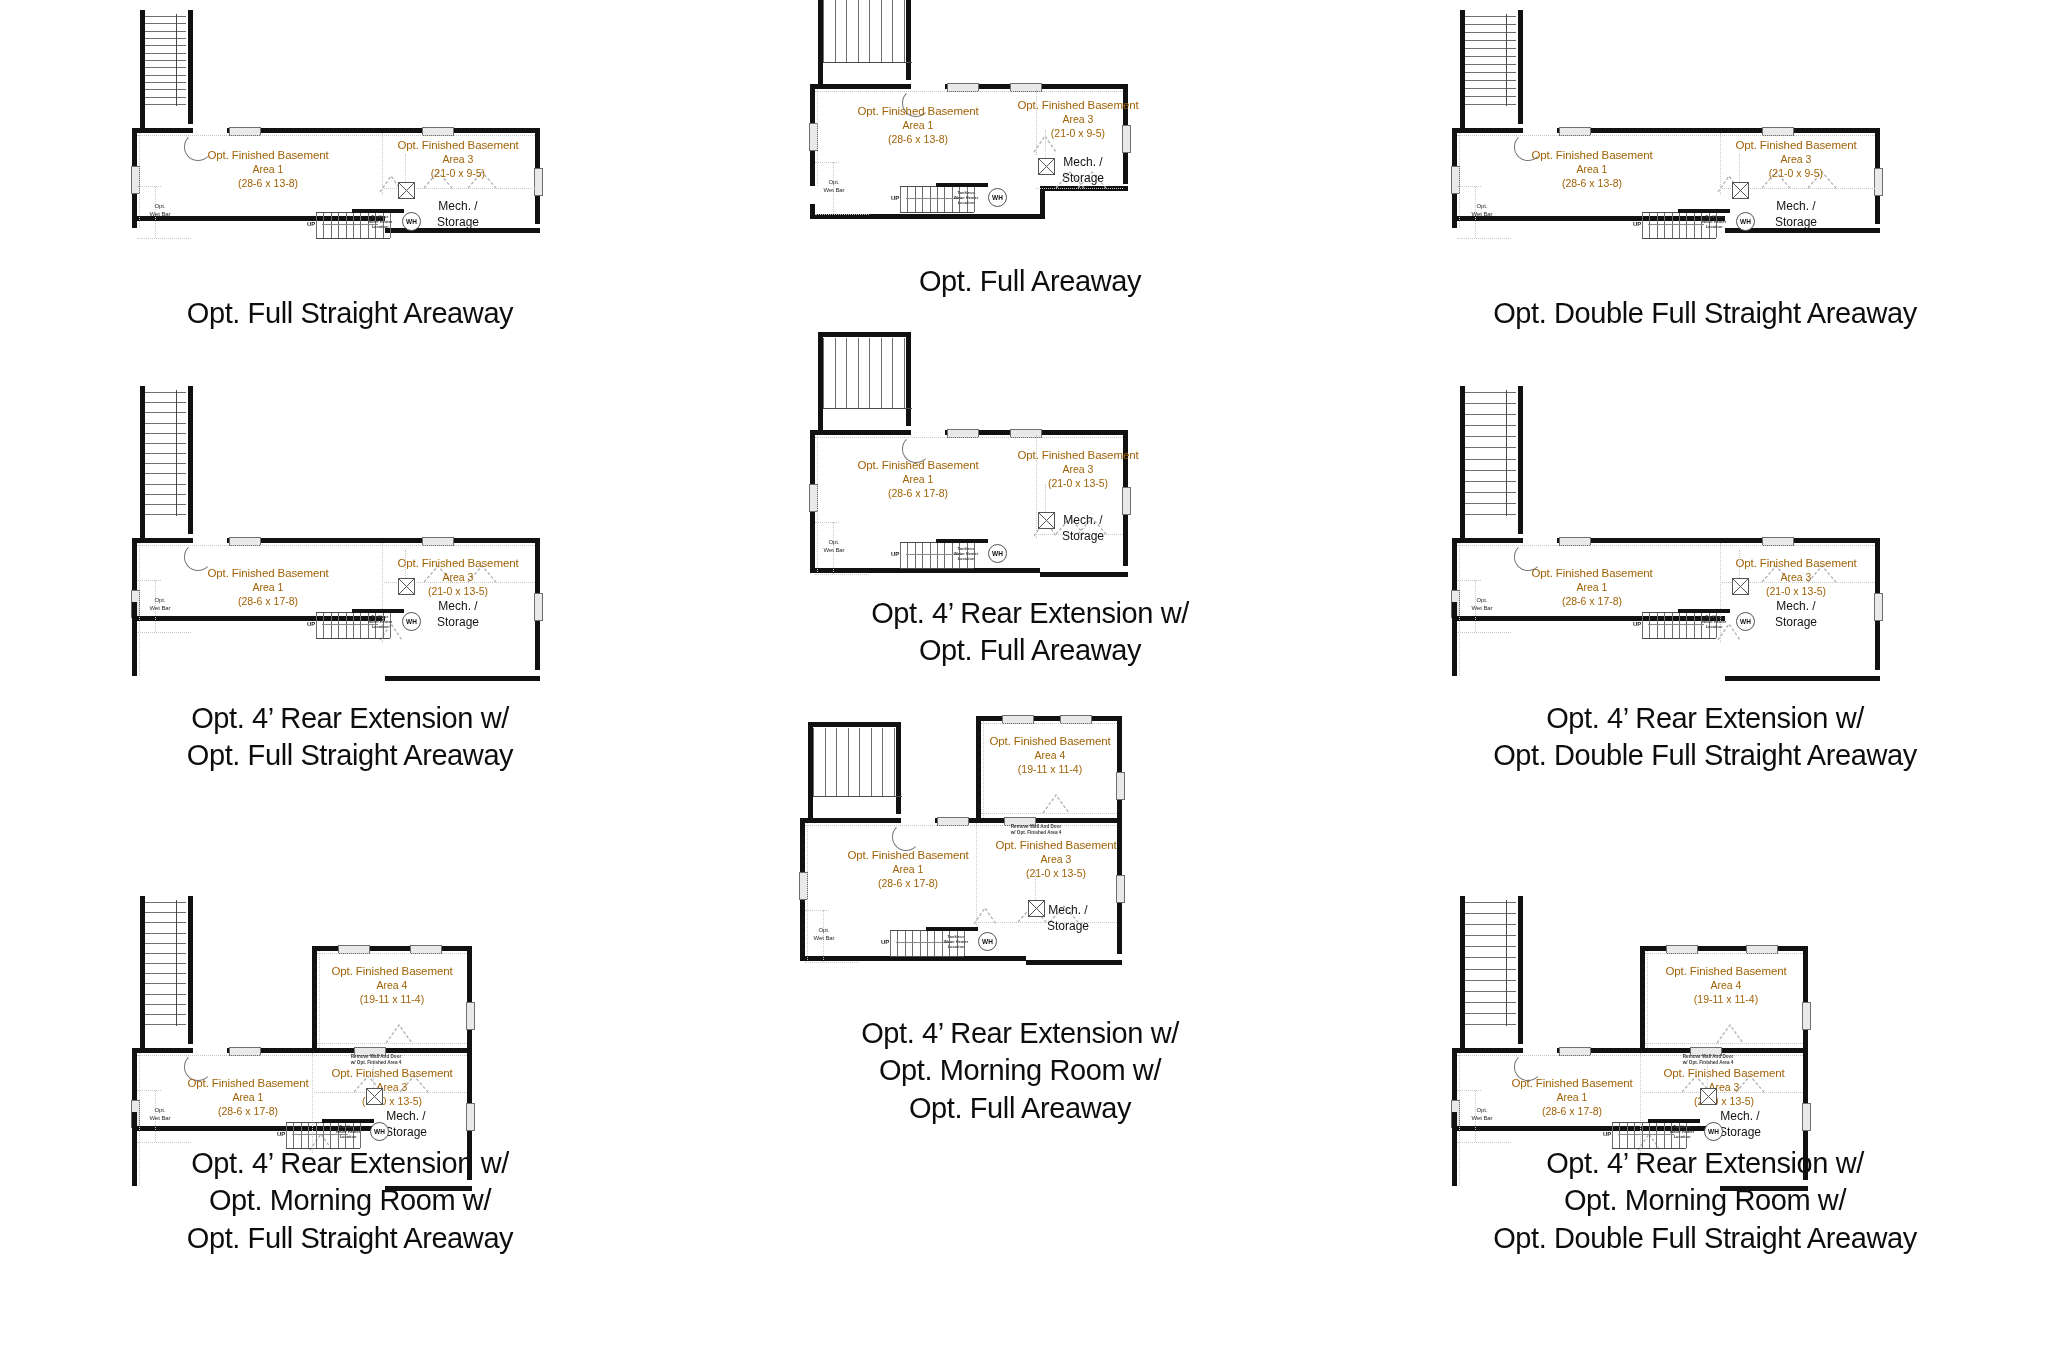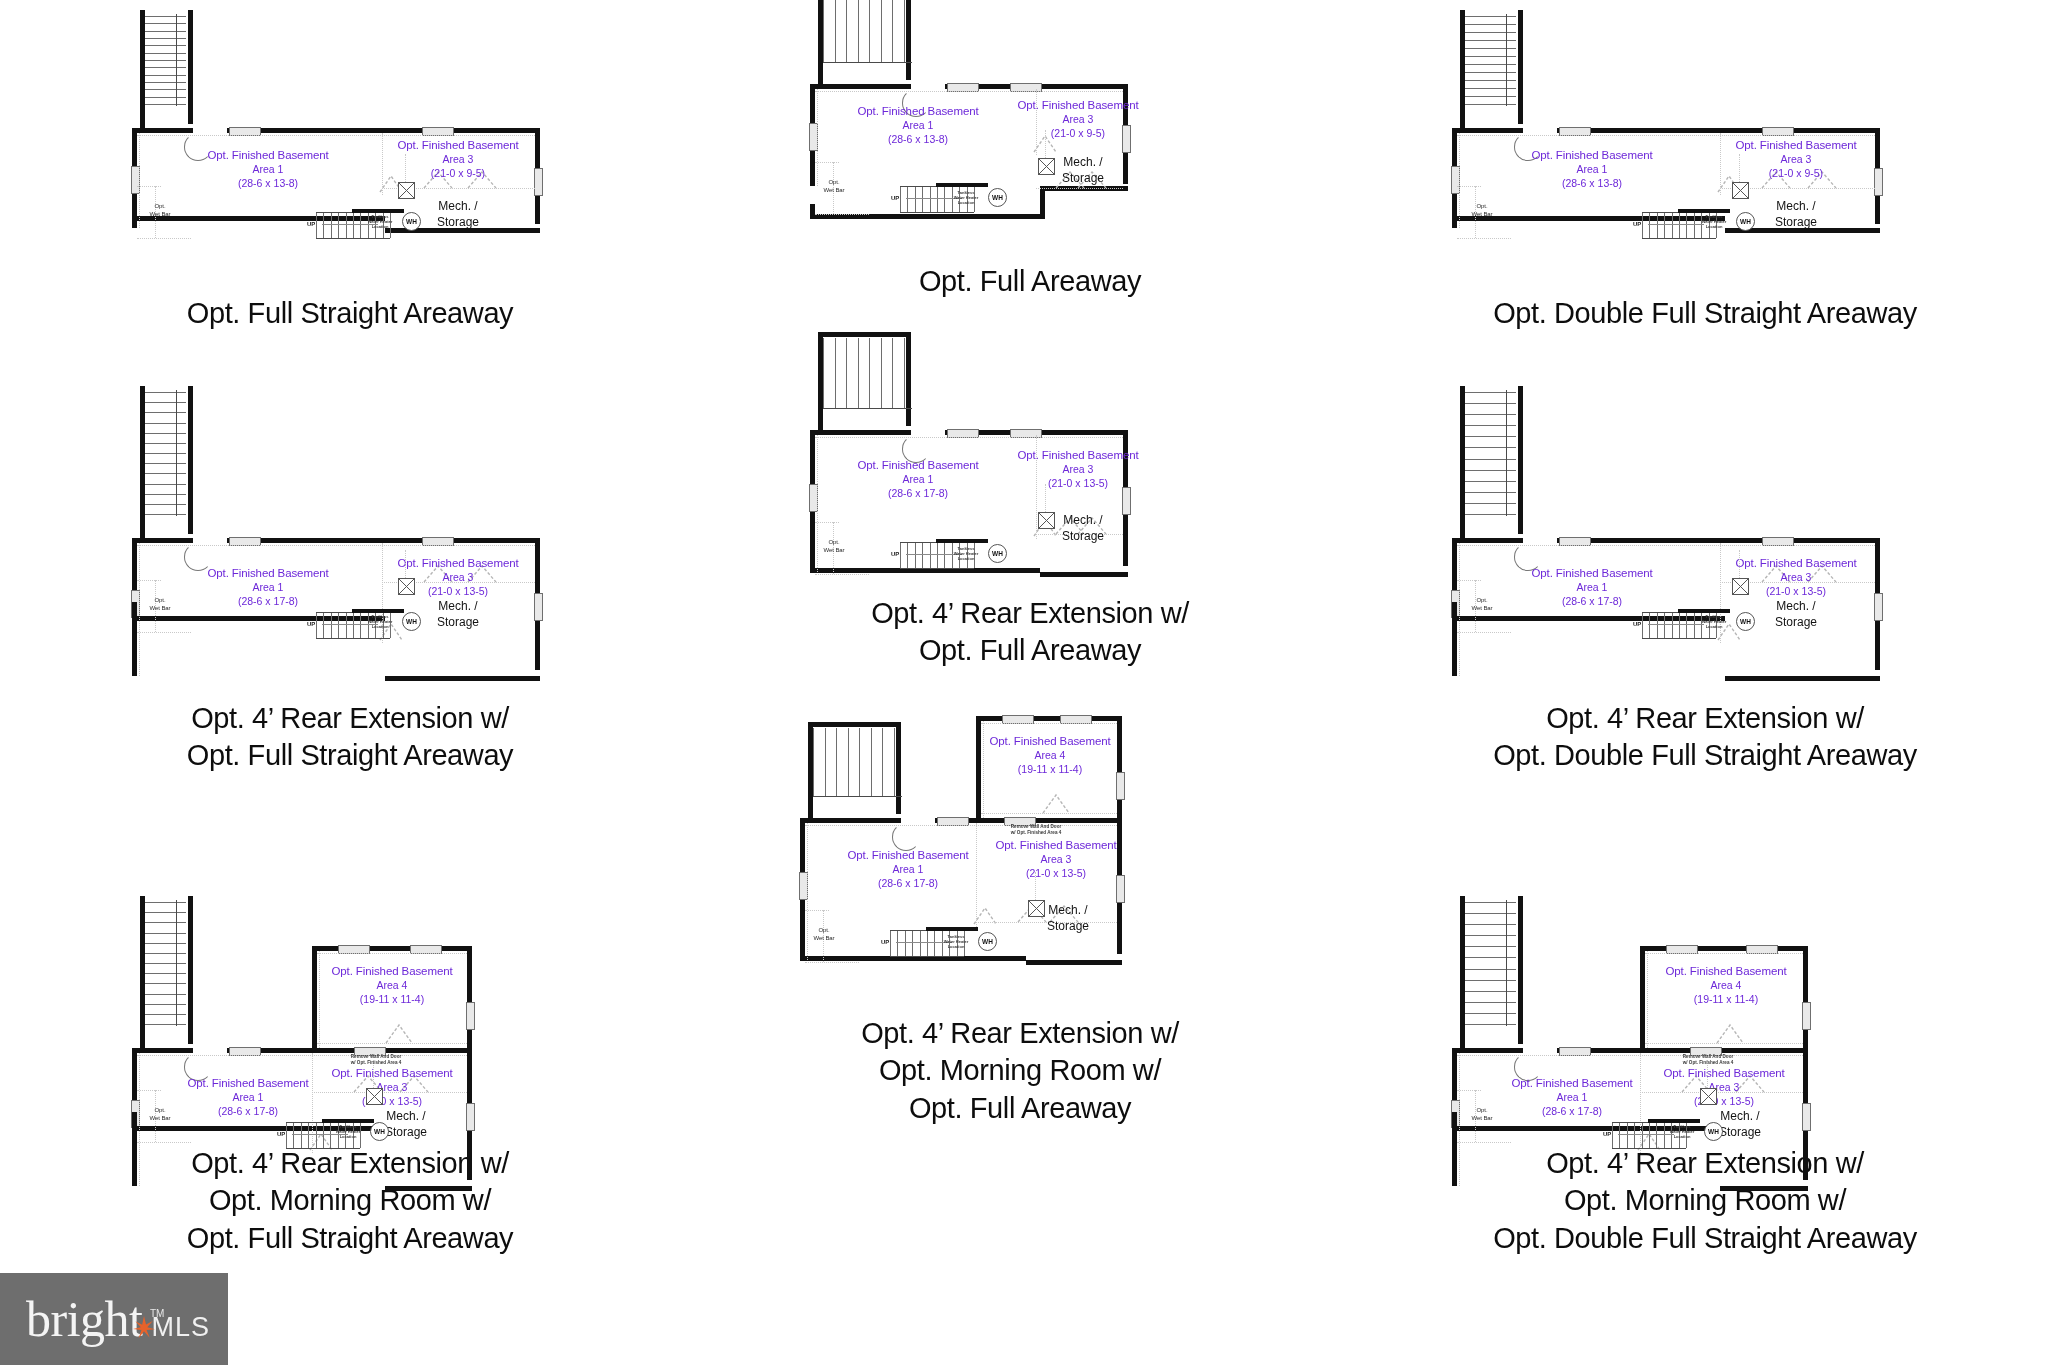--- a/index.html
+++ b/index.html
@@ -36,21 +36,21 @@
   
   .w{position:absolute;background:#111;}           
   .thin{position:absolute;background:#4a4a4a;}
   .dot-h{position:absolute;height:0;border-top:1.5px dotted #c9c9c9;}
   .dot-v{position:absolute;width:0;border-left:1.5px dotted #c9c9c9;}
   .win{position:absolute;background:#e9e9e9;border:1.4px solid #6f6f6f;}
   .room-label{
     position:absolute;
     text-align:center;
     font-family:"Liberation Sans", sans-serif;
-    color:#6d28d9;
+    color:#a16207;
     line-height:1.30;
     white-space:nowrap;
     transform:translateX(-50%);
   }
   .room-label .ln1{font-size:11.5px;letter-spacing:-0.1px;}
   .room-label .ln2{font-size:10.5px;}
   .room-label .ln3{font-size:10.5px;}
   .mech-label{
     position:absolute;text-align:center;
     font-size:12px;line-height:1.35;color:#131313;
@@ -1064,24 +1064,14 @@
     <div class="caption">
       <div>Opt. 4’ Rear Extension w/</div>
       <div>Opt. Morning Room w/</div>
       <div>Opt. Double Full Straight Areaway</div>
     </div>
   </div>
 
   <div class="caption title" style="position:absolute;left:730px;top:1140px;width:600px;">
   </div>
 
-  <div id="watermark">
-    <div class="wm-inner">
-      <span class="wm-bright">bright</span>
-      <span class="wm-mls">MLS</span>
-      <svg class="wm-spark" viewBox="0 0 24 26">
-        <path d="M12 0 L14.2 9.2 L21.5 5.4 L15.6 12.2 L24 14.4 L14.8 15.1 L18.2 23.5 L12 16.6 L6 24.5 L9.2 15.1 L0 14.1 L8.6 12.2 L2.6 5.6 L10 9.4 Z" fill="#e8622a"></path>
-      </svg>
-      <span class="wm-tm">TM</span>
-    </div>
-  </div>
 
 </div>
 
 </body></html>

